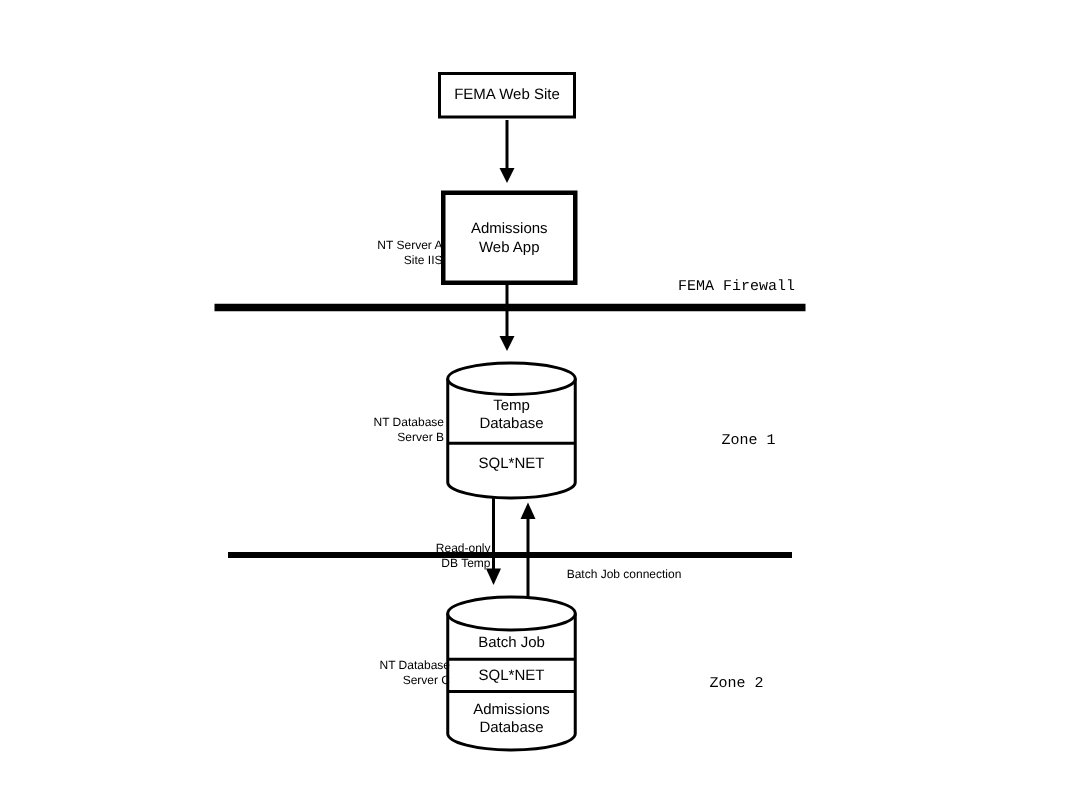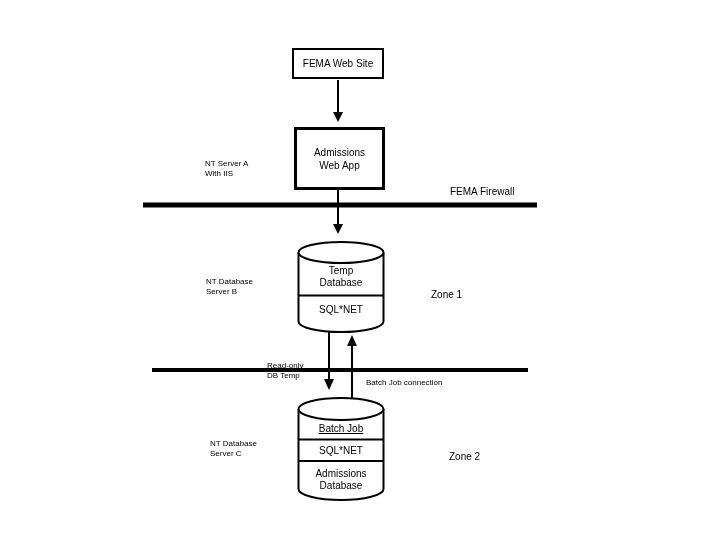--- a/index.html
+++ b/index.html
@@ -24,24 +24,24 @@
     position: absolute; z-index: 2;
     box-sizing: border-box;
     background: var(--bg, #fff);
     border: 2px solid var(--line, #000);
     display: flex; flex-direction: column;
     justify-content: center;
     text-align: center;
     font-size: 10px; line-height: 13px;
   }
   .node-box.thick { border-width: 3px; }
-  .lbl { position: absolute; z-index: 2; text-align: left; }
+  .lbl { position: absolute; z-index: 2; text-align: right; }
   .lbl-sm { font-size: 8px; line-height: 10px; }
-  .lbl-md { font-size: 10px; line-height: 11px; }
-  .lbl-left { text-align: left; }
+  .lbl-md { font-size: 10px; line-height: 11px; font-family: Liberation Mono, monospace; }
+  .lbl-left { text-align: center; }
   .cyl-text {
     position: absolute; z-index: 2;
     width: 86px; text-align: center;
     font-size: 10px; line-height: 11px;
   }
 </style>
 </head>
 <body>
 
 <div class="canvas">
@@ -78,44 +78,44 @@
     <span>FEMA Web Site</span>
   </div>
 
   <div class="node-box thick" style="left:294px; top:127px; width:91px; height:63px;">
     <span>Admissions</span>
     <span>Web App</span>
   </div>
 
   <div class="lbl lbl-sm" style="left:205px; top:159px; width:90px;">
     <div>NT Server A</div>
-    <div>With IIS</div>
+    <div>Site IIS</div>
   </div>
 
   <div class="lbl lbl-md" style="left:450px; top:186px; width:80px;">FEMA Firewall</div>
 
   <div class="cyl-text" style="left:298px; top:265px;">Temp</div>
   <div class="cyl-text" style="left:298px; top:277px;">Database</div>
   <div class="cyl-text" style="left:298px; top:304px;">SQL*NET</div>
 
   <div class="lbl lbl-sm" style="left:206px; top:277px; width:90px;">
     <div>NT Database</div>
     <div>Server B</div>
   </div>
 
-  <div class="lbl lbl-md" style="left:431px; top:289px; width:60px;">Zone 1</div>
+  <div class="lbl lbl-md" style="left:457px; top:289px; width:60px;">Zone 1</div>
 
   <div class="lbl lbl-sm" style="left:267px; top:361px; width:60px;">
     <div>Read-only</div>
     <div>DB Temp</div>
   </div>
 
   <div class="lbl lbl-sm lbl-left" style="left:366px; top:378px; width:100px;">Batch Job connection</div>
 
-  <div class="cyl-text" style="left:298px; top:423px;text-decoration:underline;">Batch Job</div>
+  <div class="cyl-text" style="left:298px; top:423px;">Batch Job</div>
   <div class="cyl-text" style="left:298px; top:445px;">SQL*NET</div>
   <div class="cyl-text" style="left:298px; top:468px;">Admissions</div>
   <div class="cyl-text" style="left:298px; top:480px;">Database</div>
 
   <div class="lbl lbl-sm" style="left:210px; top:439px; width:90px;">
     <div>NT Database</div>
     <div>Server C</div>
   </div>
 
   <div class="lbl lbl-md" style="left:449px; top:451px; width:60px;">Zone 2</div>

